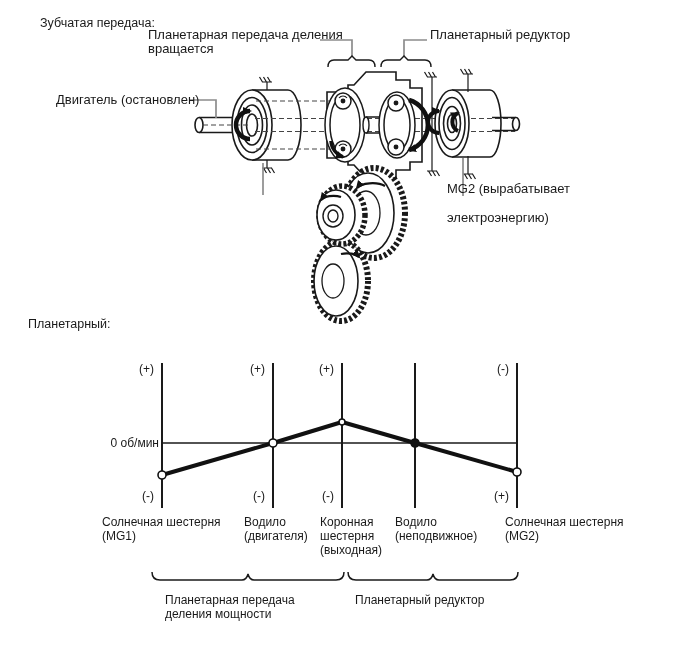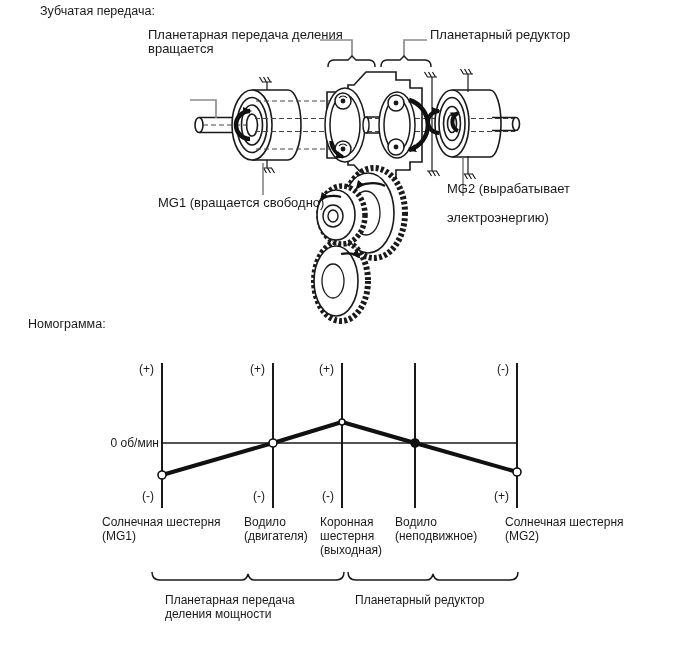--- a/index.html
+++ b/index.html
@@ -10,21 +10,21 @@
   .lbl{position:absolute;font-size:13px;line-height:14px;white-space:nowrap;color:#1a1a1a;}
   .sec-title{position:absolute;font-size:12.5px;color:#1a1a1a;white-space:nowrap;}
   svg{position:absolute;left:0;}
   svg text{font-family:"Liberation Sans",sans-serif;font-size:12px;fill:#1a1a1a;}
 </style>
 </head>
 <body>
 
 <div class="page">
 
-  <div class="sec-title" style="left:40px;top:4px;">Зубчатая передача:</div>
+  <div class="sec-title" style="left:40px;top:16px;">Зубчатая передача:</div>
 
   <svg style="top:0;" width="688" height="330" viewBox="0 0 688 330">
     <defs>
       <marker id="arr" markerUnits="userSpaceOnUse" markerWidth="10" markerHeight="10" refX="7" refY="4" orient="auto">
         <path d="M0,0 L9,4 L0,8 z" fill="#111"></path>
       </marker>
       <g id="gnd" stroke="#1a1a1a" stroke-width="1.2" fill="none">
         <path d="M0,8 L0,0 M-5,0 H5 M-4.5,0 l-3,-5 M-0.5,0 l-3,-5 M3.5,0 l-3,-5"></path>
       </g>
     </defs>
@@ -143,25 +143,25 @@
 
     <g stroke="#1a1a1a" stroke-width="1.4" fill="none">
       <path d="M328,67 Q328,60 334,60 H348 L352,56 L356,60 H369 Q375,60 375,67"></path>
       <path d="M381,67 Q381,60 387,60 H400 L404,56 L408,60 H425 Q431,60 431,67"></path>
     </g>
   </svg>
 
   <div class="lbl" style="left:148px;top:28px;">Планетарная передача деления</div>
   <div class="lbl" style="left:148px;top:42px;">вращается</div>
   <div class="lbl" style="left:430px;top:28px;">Планетарный редуктор</div>
-  <div class="lbl" style="left:158px;top:196px;">MG1 (вращается свободно)</div>
+  <div class="lbl" style="left:56px;top:93px;">Двигатель (остановлен)</div>
   <div class="lbl" style="left:447px;top:182px;">MG2 (вырабатывает</div>
   <div class="lbl" style="left:447px;top:211px;text-align:right;">электроэнергию)</div>
 
-  <div class="sec-title" style="left:28px;top:317px;">Номограмма:</div>
+  <div class="sec-title" style="left:28px;top:317px;">Планетарный:</div>
 
   <svg id="nomogram-svg" style="top:330px;" width="688" height="328" viewBox="0 0 688 328">
       <line x1="162" y1="33" x2="162" y2="178" stroke="#1a1a1a" stroke-width="2"></line>
       <line x1="273" y1="33" x2="273" y2="178" stroke="#1a1a1a" stroke-width="2"></line>
       <line x1="342" y1="33" x2="342" y2="178" stroke="#1a1a1a" stroke-width="2"></line>
       <line x1="415" y1="33" x2="415" y2="178" stroke="#1a1a1a" stroke-width="2"></line>
       <line x1="517" y1="33" x2="517" y2="178" stroke="#1a1a1a" stroke-width="2"></line>
       <line x1="162" y1="113" x2="517" y2="113" stroke="#1a1a1a" stroke-width="1.4"></line>
       <text x="159" y="117" text-anchor="end">0 об/мин</text>
       <polyline points="162,145 273,113 342,92 415,113 517,142" fill="none" stroke="#111111" stroke-width="4" stroke-linejoin="round"></polyline>

